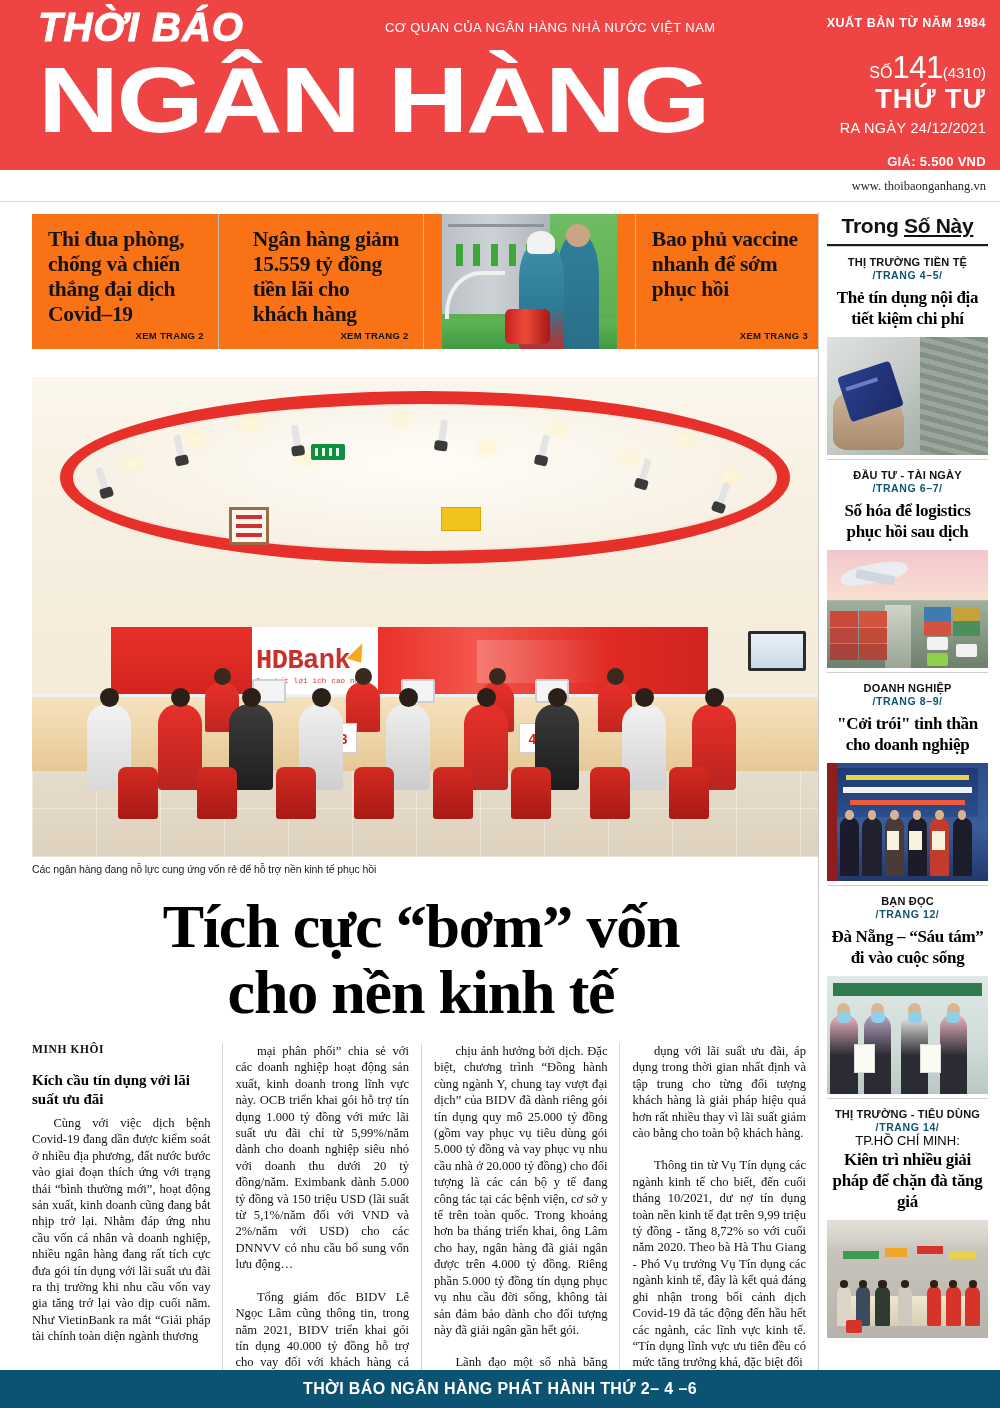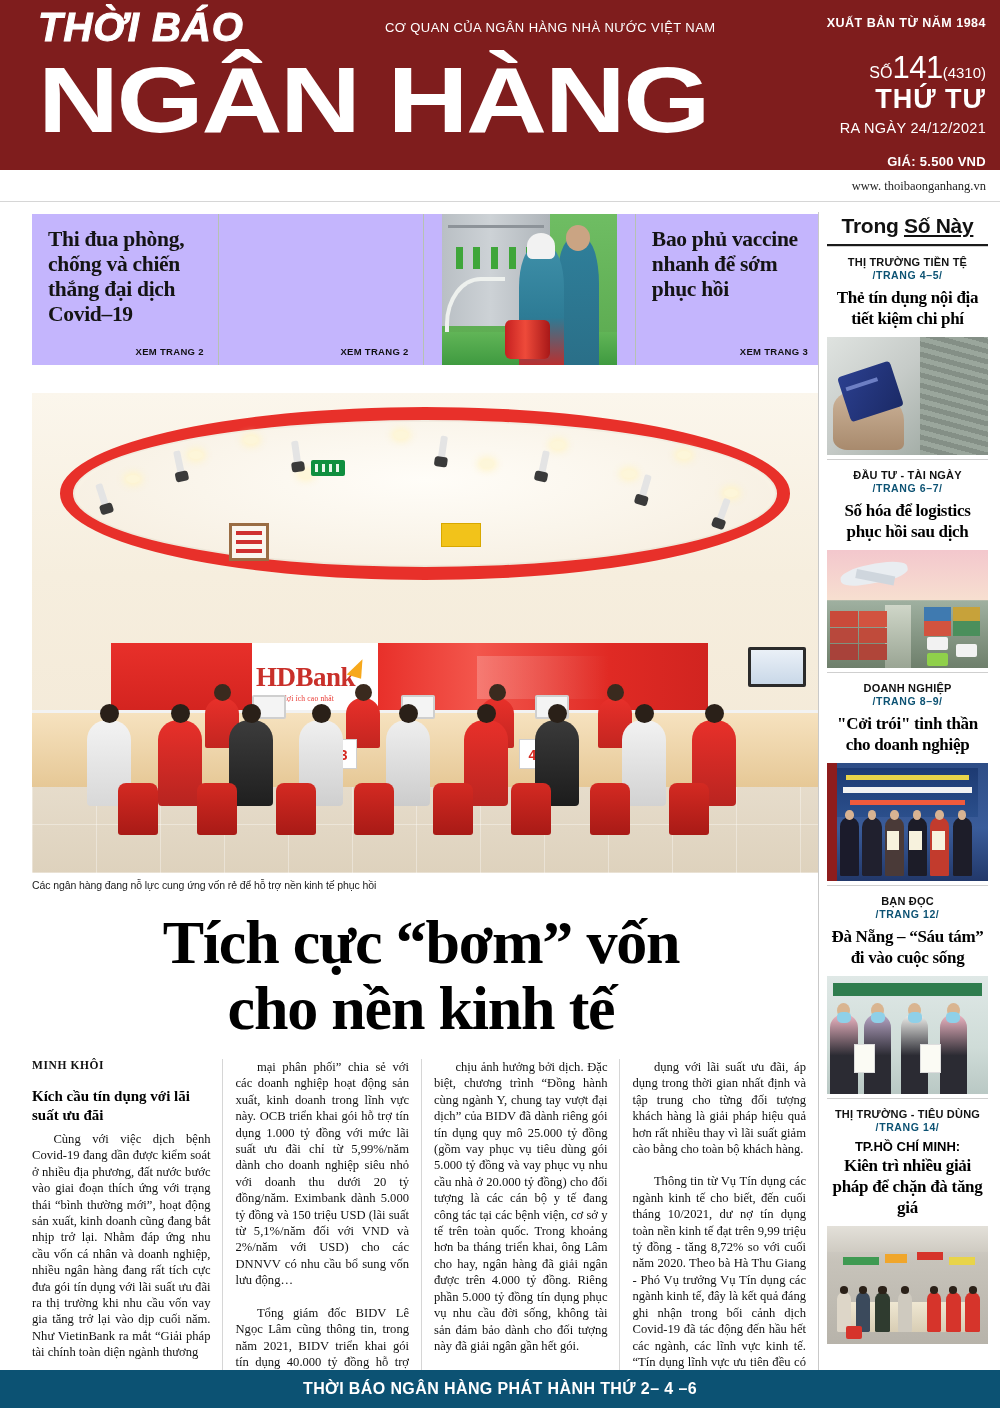--- a/index.html
+++ b/index.html
@@ -8,21 +8,21 @@
     background: #ffffff;
     font-family: "Liberation Serif", serif;
     overflow: hidden;
   }
   .page { position: relative; width: 1000px; height: 1408px; background:#fff; }
 
   
   .masthead {
     position: relative;
     height: 170px;
-    background: #7f1d1d;
+    background: #ef4444;
     color: #fff;
     overflow: hidden;
     padding-left: 28px;
   }
   .mh-left {
     position: absolute; left: 38px; top: 4px; width: 790px;
   }
   .mh-thoibao {
     font-family: "Liberation Sans", sans-serif;
     font-weight: 700; font-style: italic;
@@ -75,22 +75,22 @@
   
   .body-grid {
     display: flex; width: 1000px;
     padding: 10px 0 0 0;
   }
   .col-main { width: 818px; padding-left: 32px; padding-right: 8px; }
   .col-side { width: 182px; padding: 0 12px 0 8px; border-left: 1px solid #c9c9c9; }
 
   
   .teaser {
-    display: flex; background: #c4b5fd;
-    height: 151px; width: 786px; margin-top: 2px;
+    display: flex; background: #f97316;
+    height: 135px; width: 786px; margin-top: 2px;
     overflow: hidden;
     gap: 18px;
   }
   .teaser-cell {
     position: relative; padding: 13px 14px 0 16px;
     border-right: 1px solid #b6c2b3;
   }
   .teaser-cell:last-child { border-right: none; }
   .tc-1 { width: 200px; }
   .tc-2 { width: 200px; }
@@ -207,21 +207,21 @@
   .mp-wallred {
     position:absolute; left:10%; top:52%; width:18%; height:15%;
     background: linear-gradient(180deg,#e8302a,#d2231f);
   }
   .mp-logoband {
     position:absolute; left:28%; top:52%; width:40%; height:15%;
     background:#ffffff;
   }
   .mp-hdbank {
     position:absolute; left:28.5%; top:56%;
-    font-family:Liberation Serif, serif;
+    font-family:Liberation Mono, monospace;
     font-weight:700; font-size:27px; color:#e8302a; letter-spacing:-0.5px;
   }
   .mp-hdbank span { color:#c9302a; }
   .mp-hdbank .tag {
     display:block; font-size:7.5px; font-weight:400; color:#e8302a;
     letter-spacing:0.2px; margin-top:1px;
   }
   .mp-leaf {
     position:absolute; left:40.3%; top:55.3%; width:0;height:0;
     border-left:11px solid transparent; border-right:4px solid transparent;
@@ -349,22 +349,22 @@
     font-family:"Liberation Sans", sans-serif;
     font-weight:700; font-size:10.5px; letter-spacing:0.6px; color:#0c5273;
     margin-top:1px;
   }
   .si-head {
     text-align:center; margin-top:6px;
     font-family:"Liberation Serif", serif; font-weight:700;
     font-size:17px; line-height:21px; color:#000; letter-spacing:-0.3px;
   }
   .si-kicker {
-    text-align:center; margin-top:6px;
-    font-family:"Liberation Sans", serif; font-weight:700;
+    text-align:center; 
+    font-family:"Liberation Sans", serif; font-weight:400;
     font-size:13px; color:#000;
   }
   .si-kicker + .si-head { margin-top:1px; }
   .si-photo { width:100%; height:118px; margin-top:8px; overflow:hidden; position:relative; }
 
   
   .ph-card { background: linear-gradient(135deg,#dfe3e0 0%,#c6cbc8 40%,#8e9b92 100%); }
   .ph-card .cc {
     position:absolute; left:10%; top:26%; width:34%; height:40%;
     background: linear-gradient(135deg,#2b3f8f,#1b2a66);
@@ -476,20 +476,21 @@
   <div class="body-grid">
 
     <div class="col-main">
 
       <div class="teaser">
         <div class="teaser-cell tc-1">
           <h3>Thi đua phòng, chống và chiến thắng đại dịch Covid–19</h3>
           <div class="xem">XEM TRANG 2</div>
         </div>
         <div class="teaser-cell tc-2">
+          <h3>Ngân hàng giảm 15.559 tỷ đồng tiền lãi cho khách hàng</h3>
           <div class="xem">XEM TRANG 2</div>
         </div>
         <div class="teaser-cell tc-photo">
           <div class="factory">
             <div class="panelwall"></div>
             <div class="ctrlrow">
               <i style="left:0"></i>
                 <i style="left:12%"></i>
                 <i style="left:24%"></i>
                 <i style="left:36%"></i>

